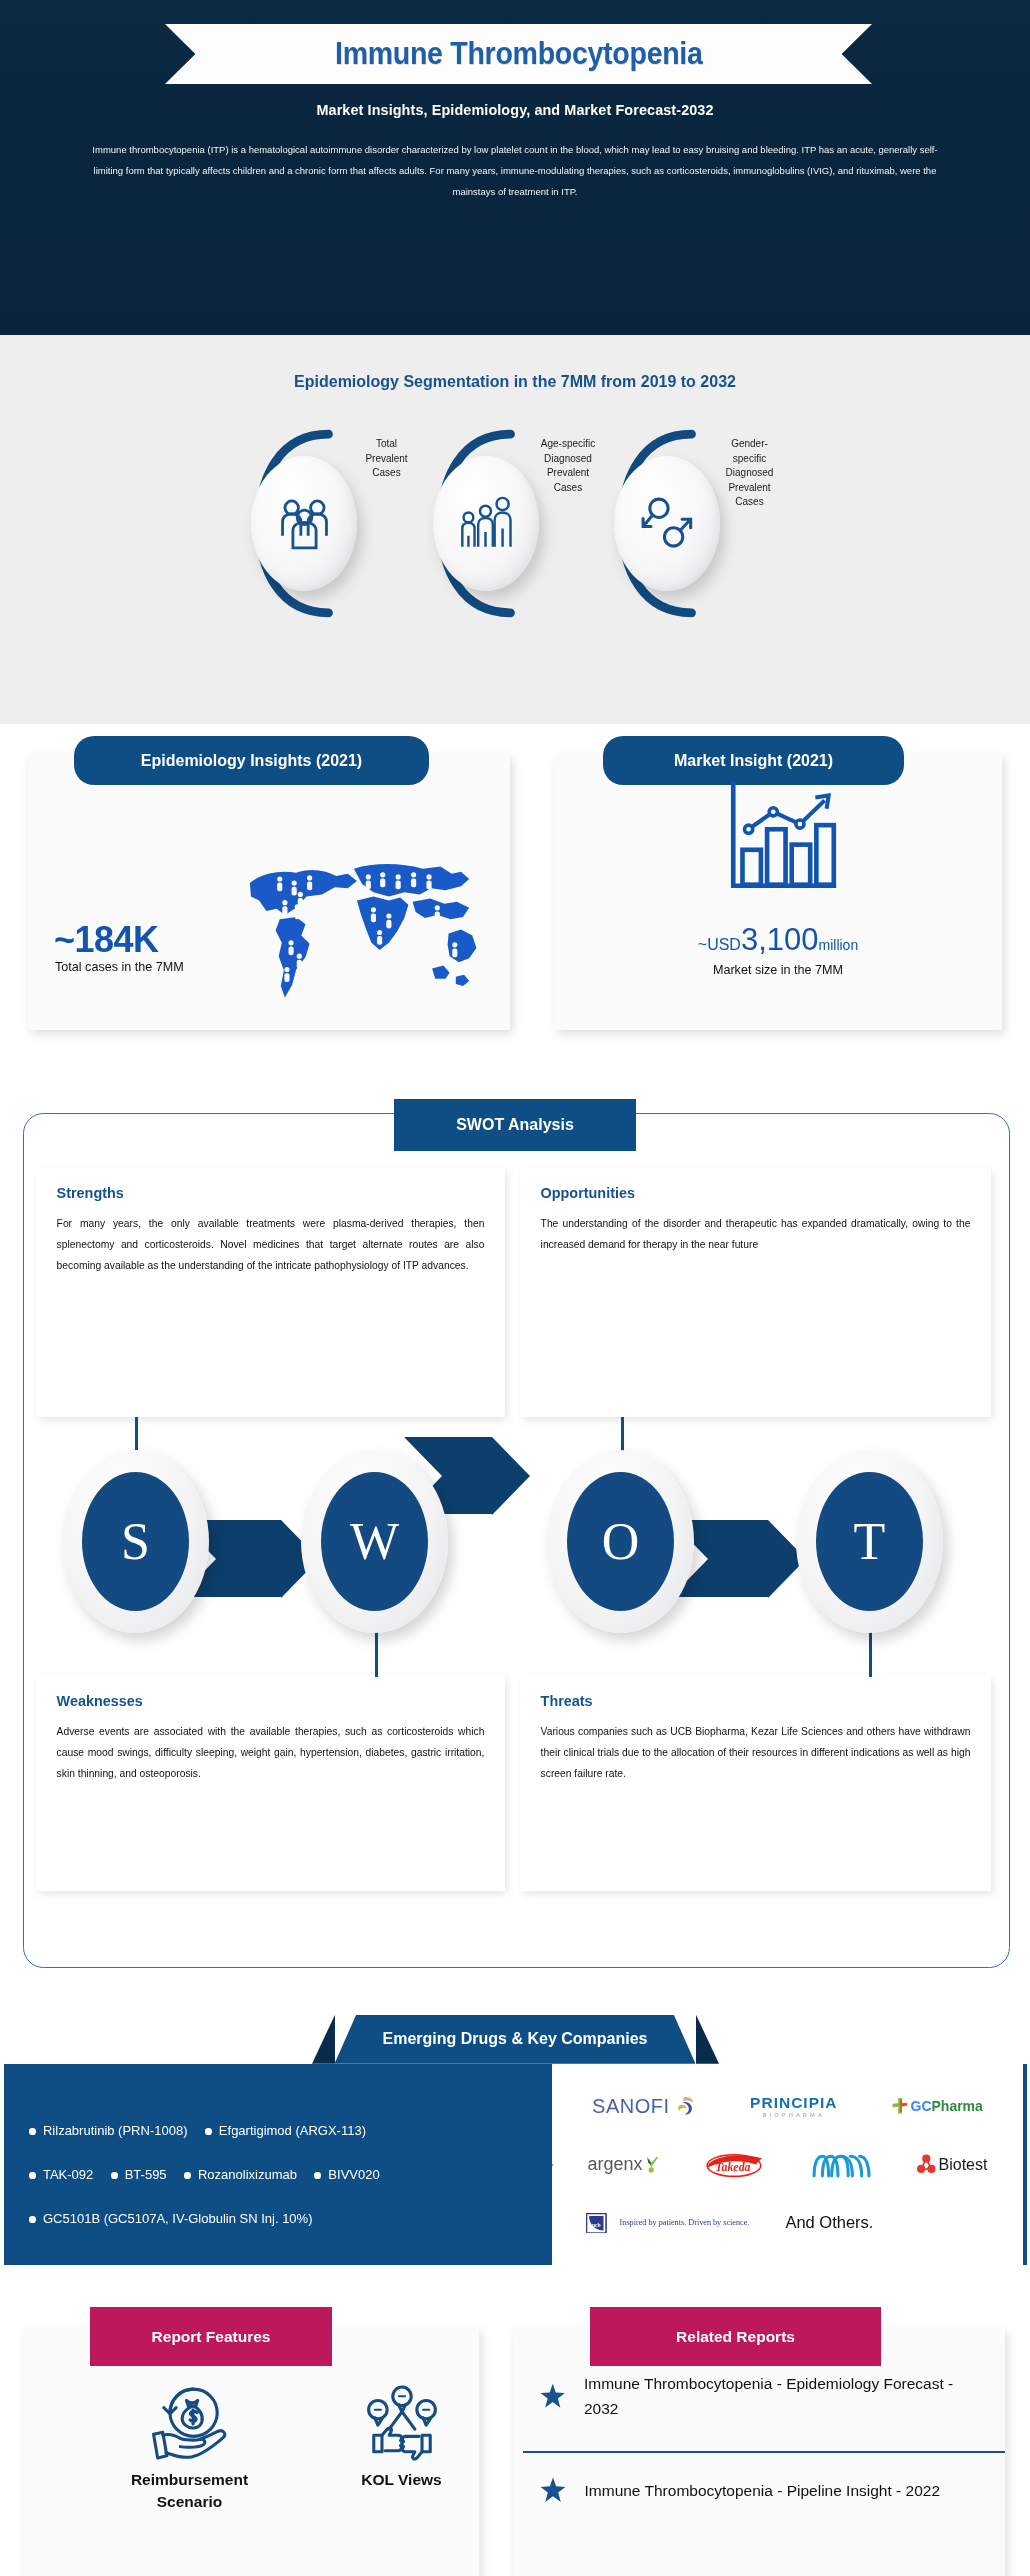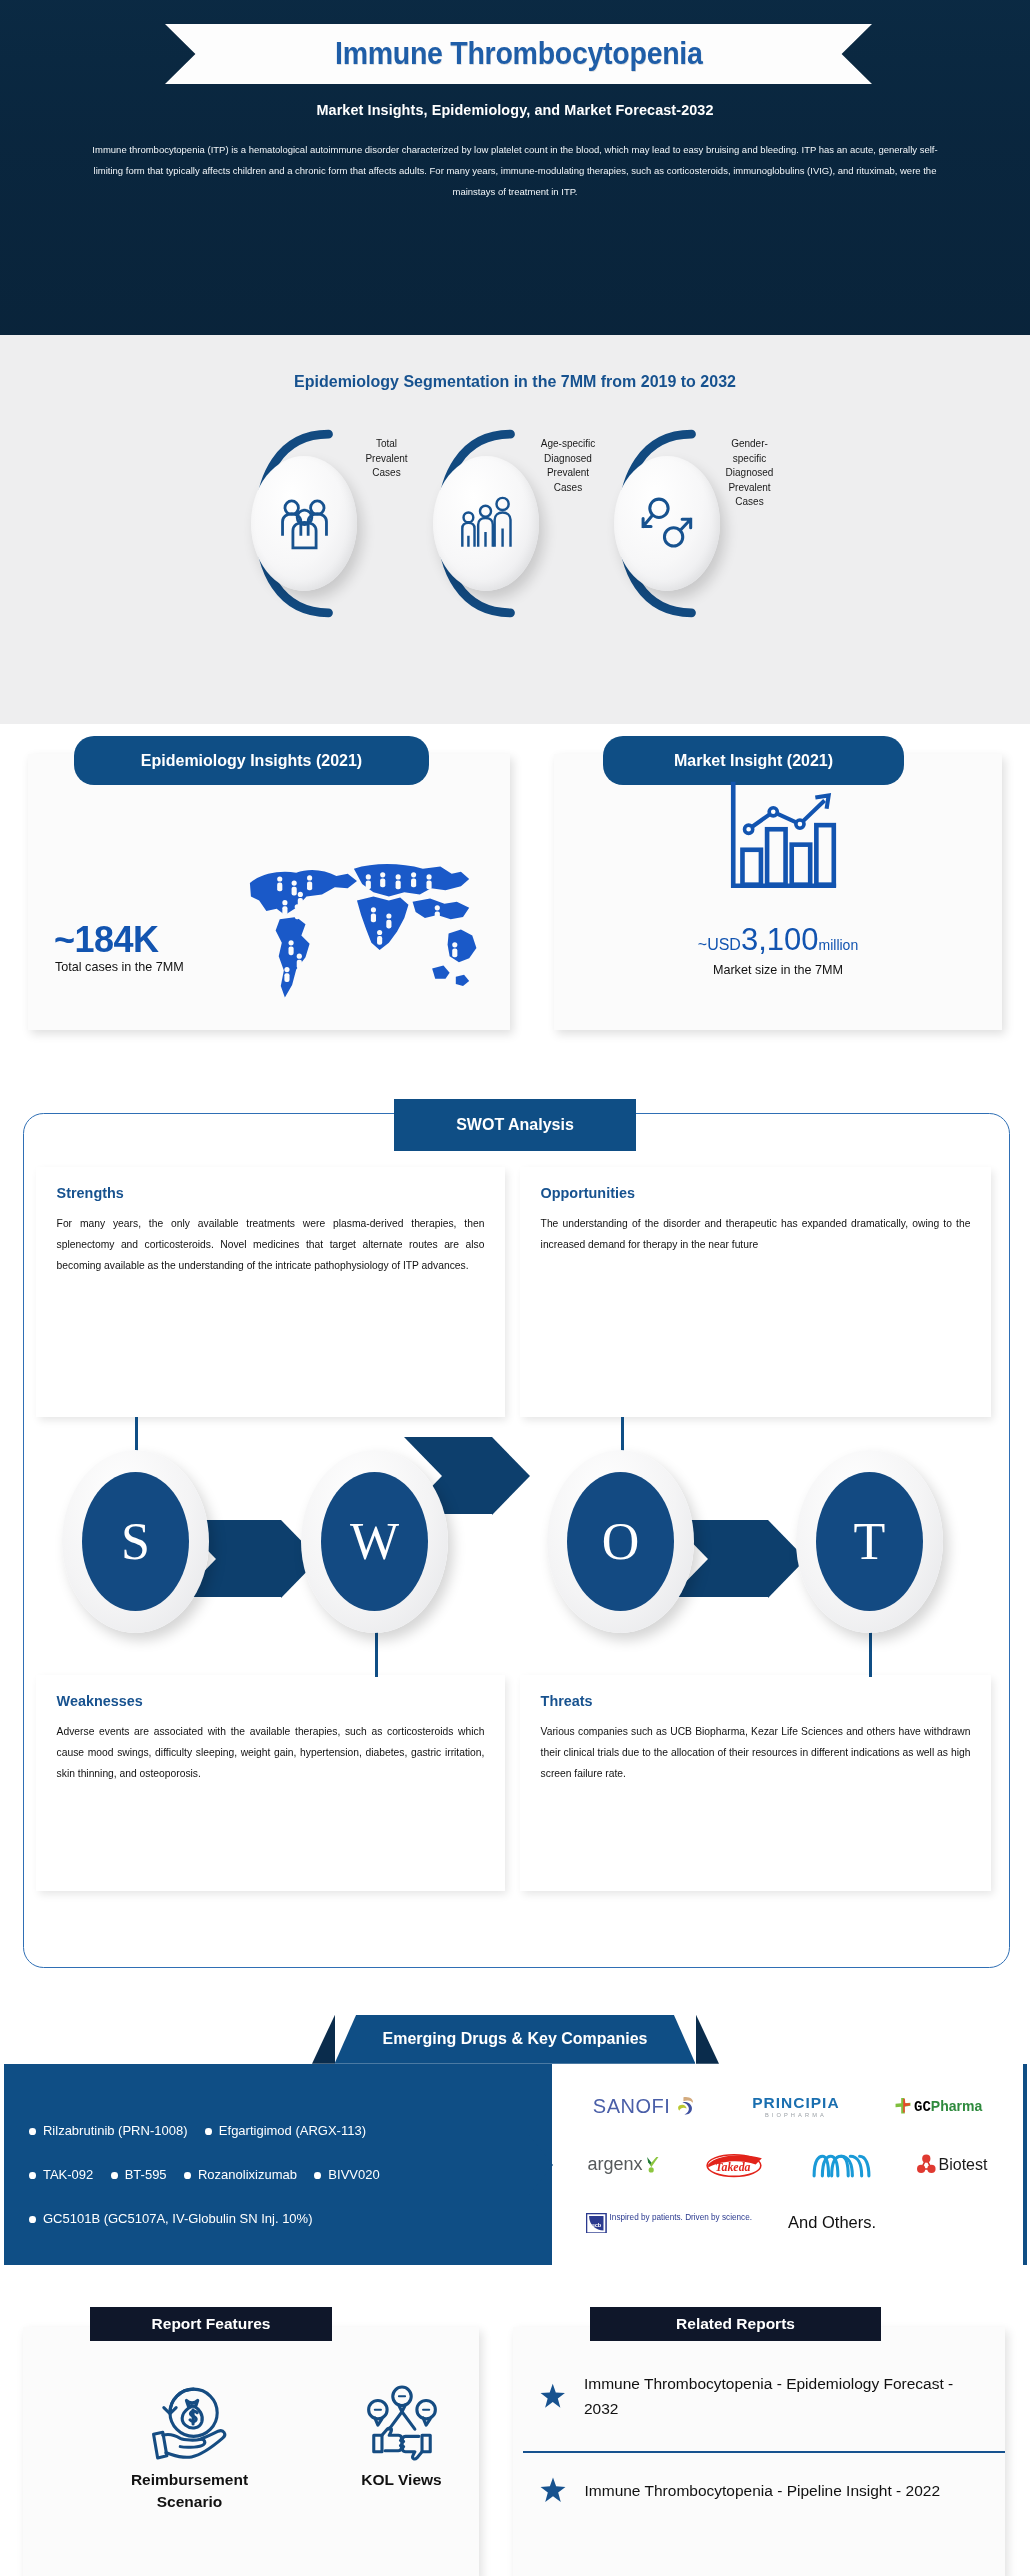--- a/index.html
+++ b/index.html
@@ -124,21 +124,21 @@
      display:flex; flex-direction:column; justify-content:center; gap:9.3px; padding:7.2px 13.4px; }
   .logo-row{ display:flex; align-items:center; justify-content:space-around; height:49px; }
   .arrow-notch{ position:absolute; left:-23px; top:calc(50% - 30px); width:0;height:0;
      border-top:30px solid transparent;border-bottom:30px solid transparent;border-left:24px solid #0f4e85;}
 
   
   .rf { position:relative; width:1030px; height:309px; background:#fff; }
   .rf-card{ position:absolute; background:#fbfbfb; box-shadow:3.1px 4.1px 9.3px rgba(0,0,0,.12); }
   .rf-left{ left:23px; top:31px; width:456px; height:252px;}
   .rf-right{ left:513px;top:31px; width:492px; height:252px;}
-  .rf-head{ position:absolute; top:-19.6px; height:34px; background:#0f172a; color:#fff;
+  .rf-head{ position:absolute; top:-19.6px; height:59px; background:#be185d; color:#fff;
      display:flex; align-items:center; justify-content:center; font-size:15.5px; font-weight:700; }
   .rf-left .rf-head{ left:67px; width:242px;}
   .rf-right .rf-head{ left:77px; width:291px;}
   .feat-wrap{ position:absolute; left:0; right:0; top:57px; display:flex; justify-content:flex-end; gap:57px;font-weight:bold;}
   .feat{ width:155px; display:flex; flex-direction:column; align-items:center; }
   .feat-lbl{ margin-top:8.2px; font-size:15.5px; color:#111; text-align:center; line-height:22px;}
   .rr-item{ position:absolute; left:26px; right:20.6px; display:flex; align-items:center; gap:17.5px;}
   .rr1{ top:44px;} .rr2{ top:149px;}
   .rr-div{ position:absolute; left:10.3px; right:0; top:124px; height:2.1px; background:#17528f;}
   .rr-txt{ font-size:15.5px; line-height:25px; color:#111; }
@@ -431,21 +431,21 @@
           </div>
           <div style="text-align:center;">
             <div style="font-size:15.5px;font-weight:700;color:#1a6fb0;letter-spacing:1px;">PRINCIPIA</div>
             <div style="font-size:5.7px;color:#9aa0a6;letter-spacing:3.1px;">BIOPHARMA</div>
           </div>
           <div style="display:flex;align-items:center;gap:2.1px;">
             <svg width="17.5" height="17.5" viewBox="0 0 34 34">
               <path d="M14 2 L20 2 L20 12 L32 11 L32 17 L20 19 L21 32 L14 32 L14 19 L3 20 L3 13 L14 12 Z" fill="#7fbf3f"></path>
               <path d="M18 4 L21 3 L22 12 L31 12 L31 16 L21 18 L21 30 L18 30 Z" fill="#e8472a"></path>
             </svg>
-            <span style="font-size:14px;font-weight:700;"><span style="color:#000000;font-family:Liberation Mono, monospace;">GC</span><span style="color:#2e8a3d;">Pharma</span></span>
+            <span style="font-size:14px;font-weight:700;"><span style="color:#3b82f6;">GC</span><span style="color:#2e8a3d;">Pharma</span></span>
           </div>
         </div>
 
         <div class="logo-row">
           <div style="display:flex;align-items:center;gap:2.1px;">
             <span style="font-size:18px;color:#565a5c;">argenx</span>
             <svg width="15.5" height="17.5" viewBox="0 0 30 34">
               <path d="M4 2 L12 12 L12 20 L6 12 Z" fill="#1e7a34"></path>
               <path d="M26 2 L12 22 L10 16 L22 2 Z" fill="#8cc63f"></path>
               <circle cx="12" cy="27" r="5" fill="#8cc63f"></circle>
@@ -477,21 +477,21 @@
                 </g>
               <circle cx="20" cy="9" r="8" fill="#e03a31"></circle>
                 <circle cx="10" cy="29" r="8" fill="#e03a31"></circle>
                 <circle cx="30" cy="29" r="8" fill="#e03a31"></circle>
             </svg>
             <span style="font-size:16px;color:#1a1a1a;">Biotest</span>
           </div>
         </div>
 
         <div class="logo-row" style="justify-content:flex-start;gap:36px;padding-left:20.6px;">
-          <div style="display:flex;gap:3px;">
+          <div style="display:flex;align-items:center;gap:13px;font-family:Liberation Serif, serif;">
             <svg width="20.6" height="20.6" viewBox="0 0 40 40">
               <rect x="1" y="1" width="38" height="38" fill="none" stroke="#2b3a8f" stroke-width="3"></rect>
               <path d="M6 6 H34 V34 C20 34 6 24 6 6Z" fill="#2b3a8f"></path>
               <text x="20" y="28" font-size="11" fill="#fff" text-anchor="middle" font-weight="700">ucb</text>
             </svg>
             <div style="line-height:10.3px;">
               <div style="font-size:8.2px;color:#2b3a8f;">Inspired by patients. Driven by science.</div>
             </div>
           </div>
           <span style="font-size:16.5px;color:#111;">And Others.</span>

